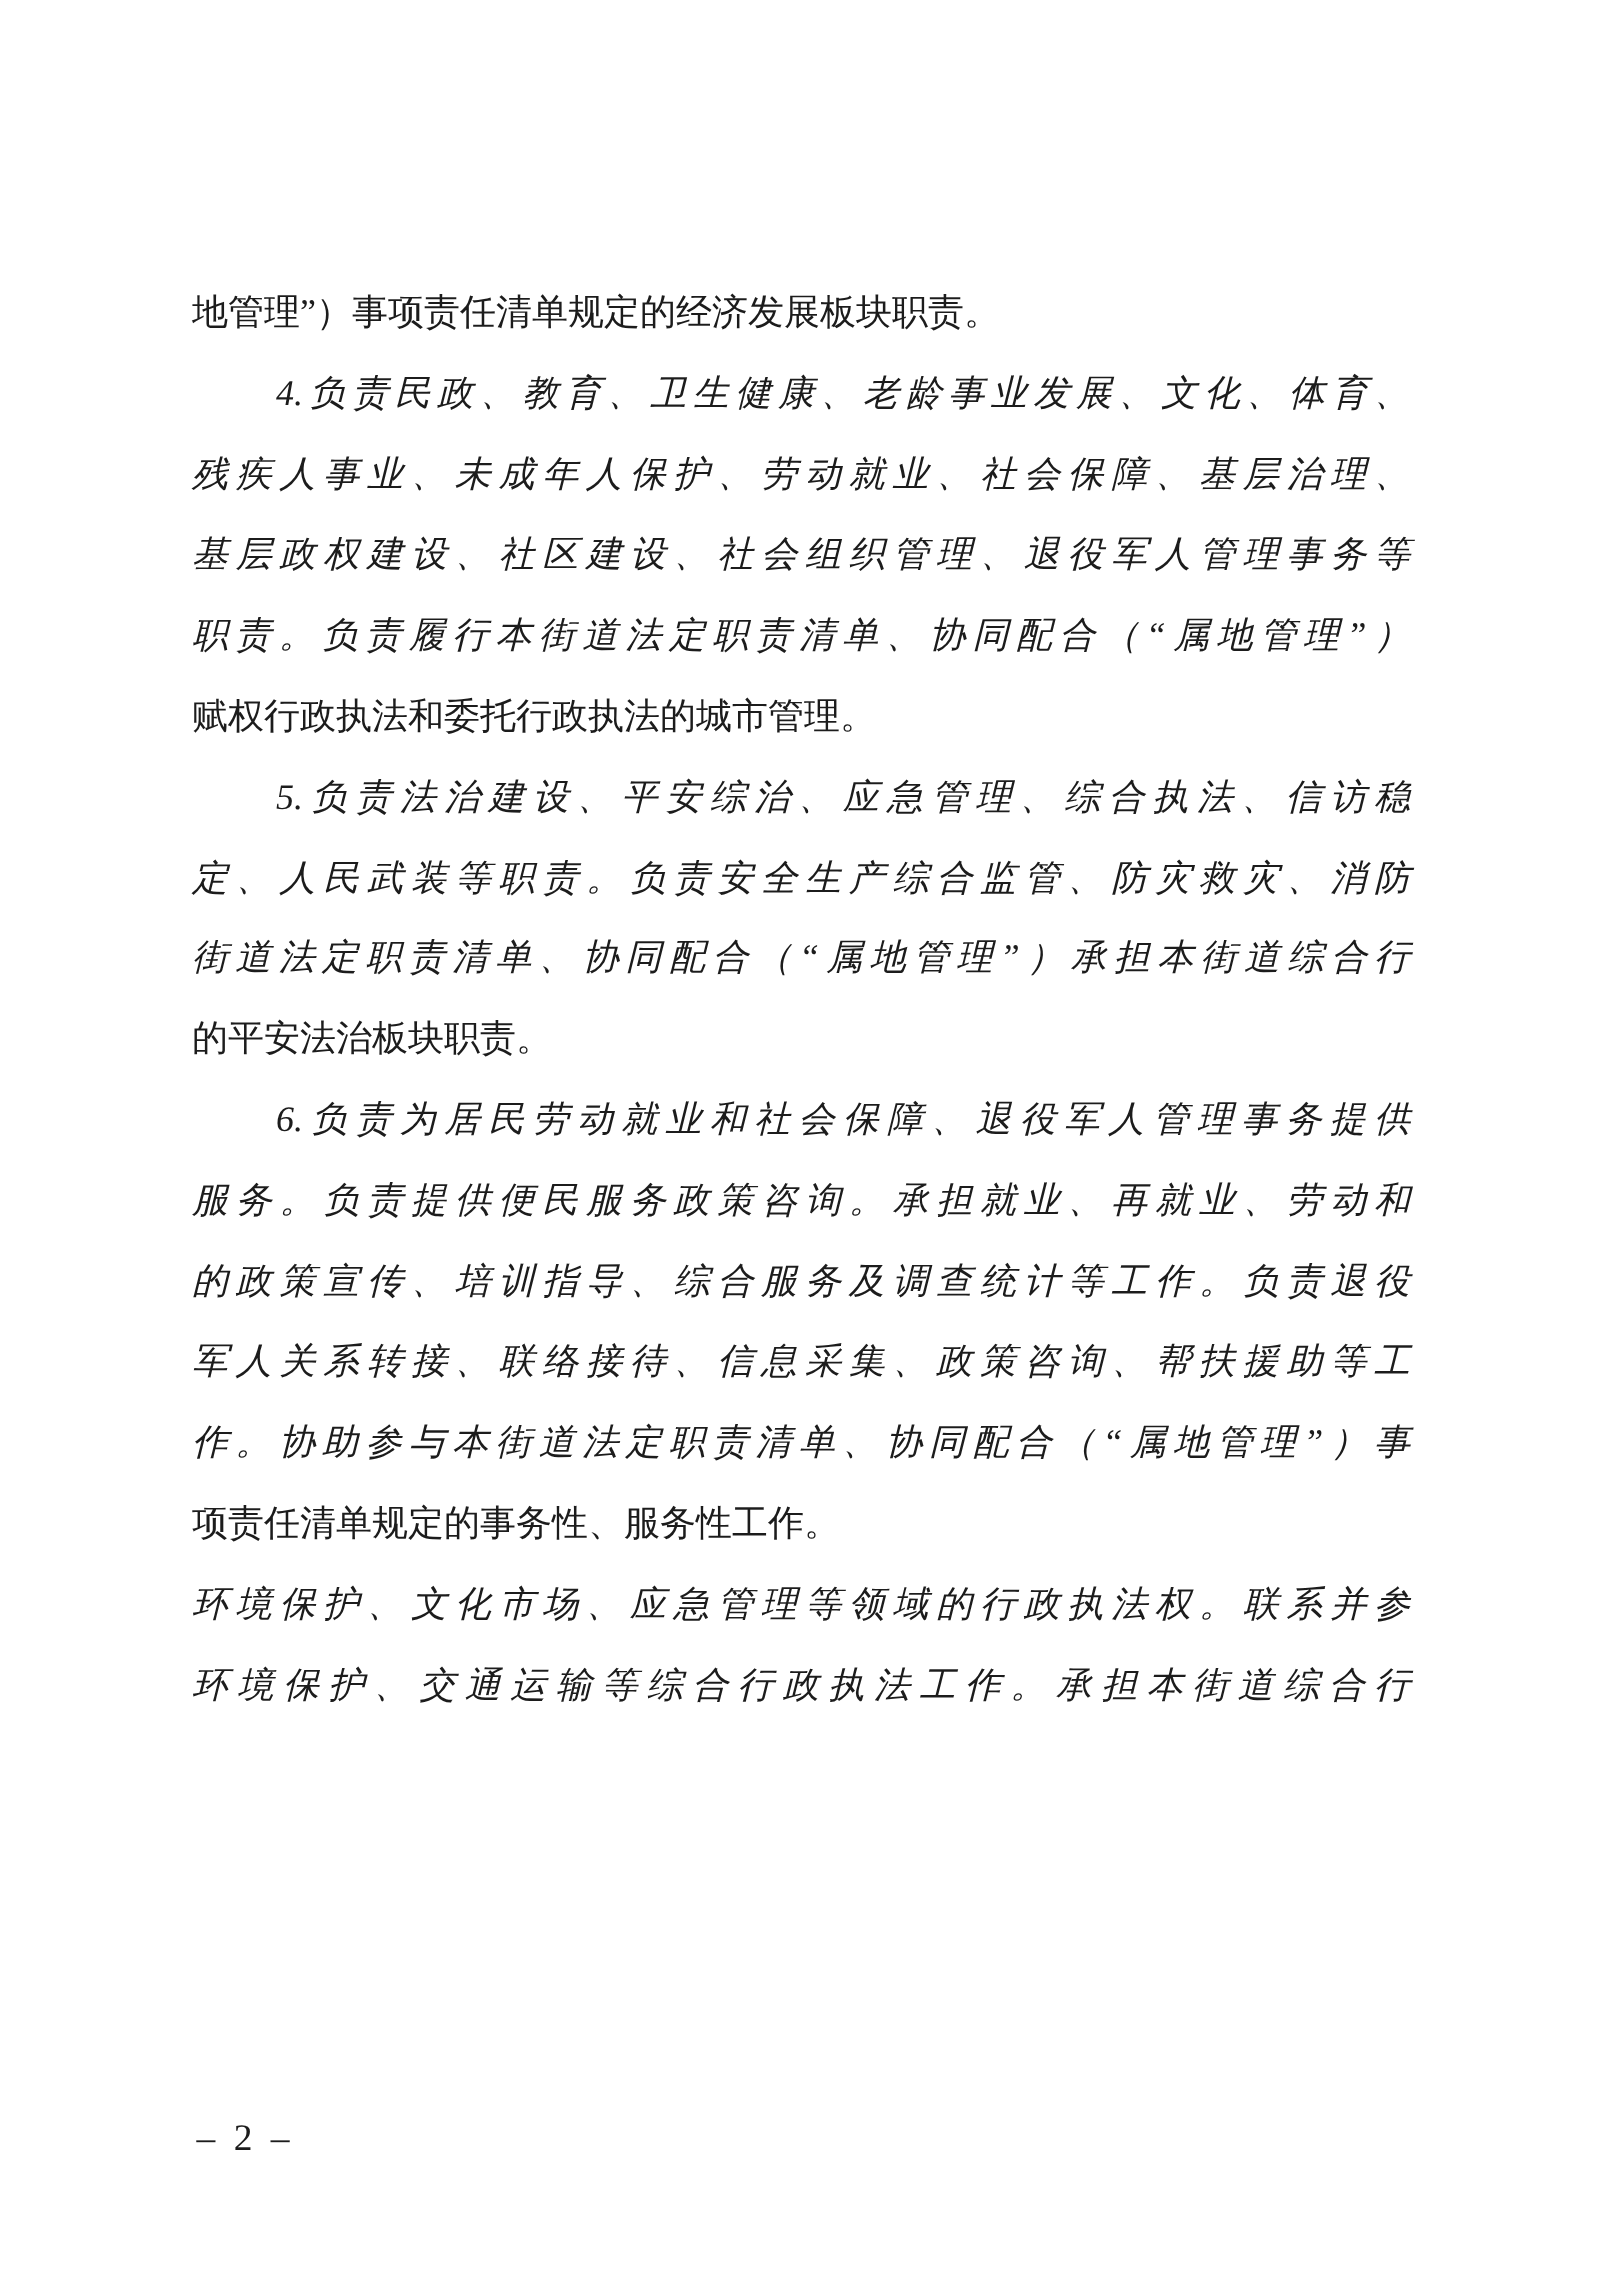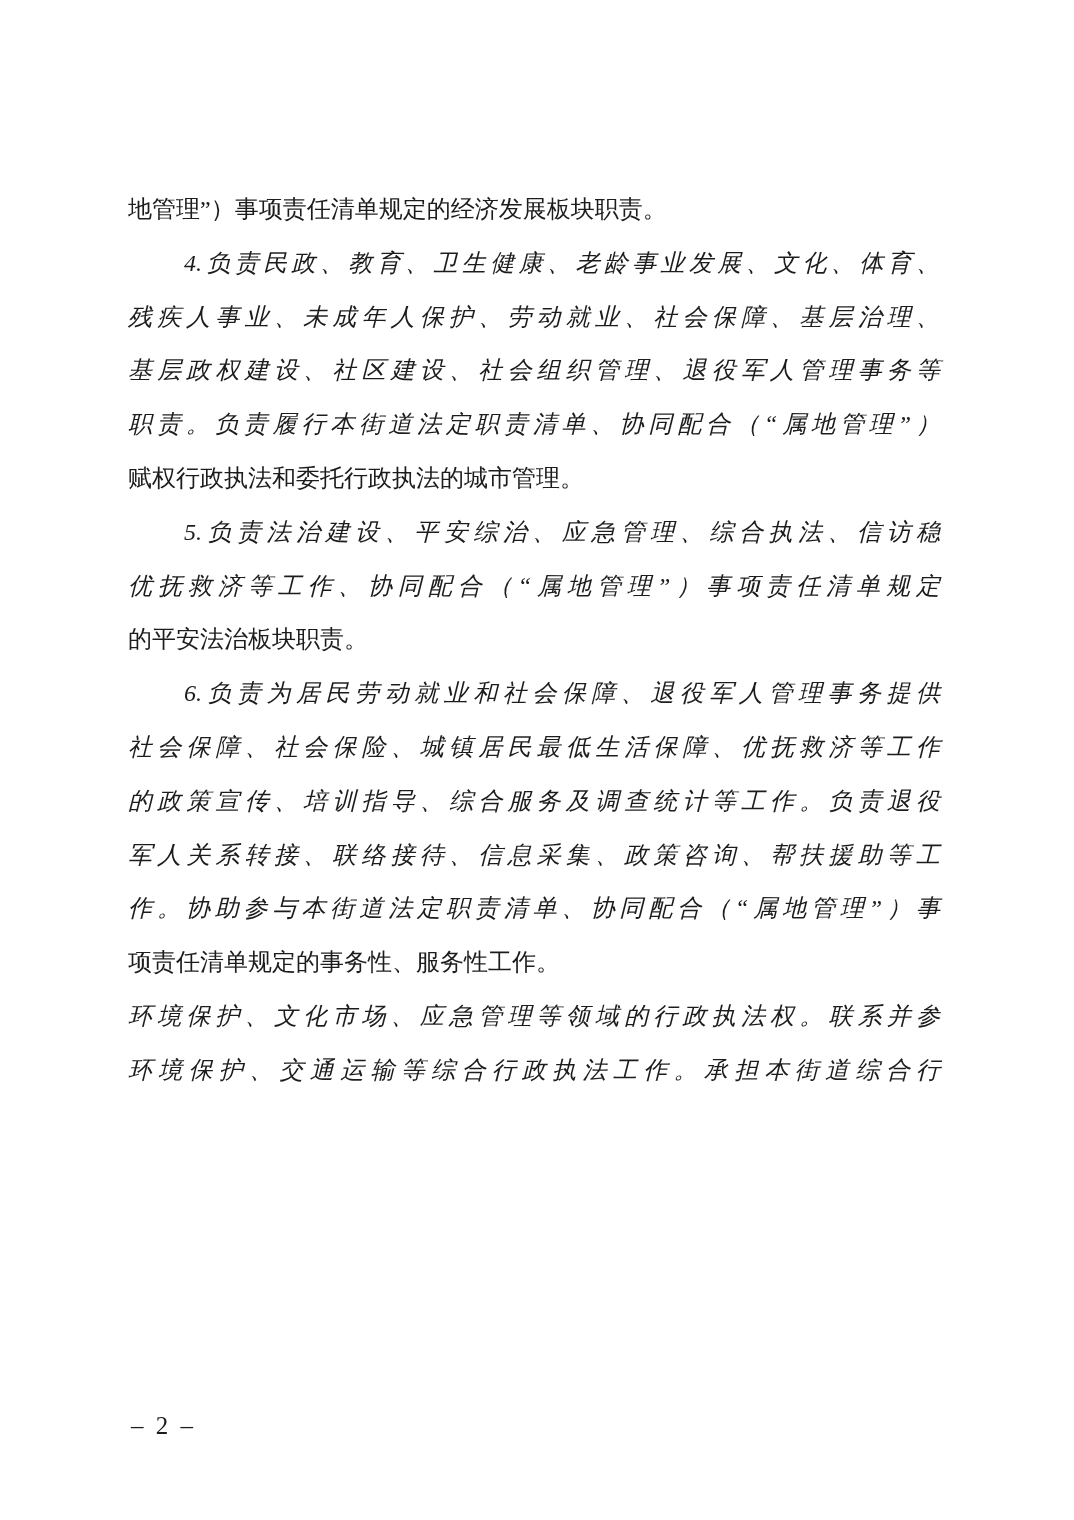--- a/index.html
+++ b/index.html
@@ -55,24 +55,25 @@
 
 <div class="page">
   <div class="text-block">
       <div class="line">地管理”）事项责任清单规定的经济发展板块职责。</div>
       <div class="line indent justify">4.负责民政、教育、卫生健康、老龄事业发展、文化、体育、</div>
       <div class="line justify">残疾人事业、未成年人保护、劳动就业、社会保障、基层治理、</div>
       <div class="line justify">基层政权建设、社区建设、社会组织管理、退役军人管理事务等</div>
       <div class="line justify">职责。负责履行本街道法定职责清单、协同配合（“属地管理”）</div>
       <div class="line">赋权行政执法和委托行政执法的城市管理。</div>
       <div class="line indent justify">5.负责法治建设、平安综治、应急管理、综合执法、信访稳</div>
-      <div class="line justify">优抚救济等工作、协同配合（“属地管理”）事项责任清单规定</div>
+      <div class="line justify">定、人民武装等职责。负责安全生产综合监管、防灾救灾、消防</div>
+      <div class="line justify">街道法定职责清单、协同配合（“属地管理”）承担本街道综合行</div>
       <div class="line">的平安法治板块职责。</div>
       <div class="line indent justify">6.负责为居民劳动就业和社会保障、退役军人管理事务提供</div>
-      <div class="line justify">社会保障、社会保险、城镇居民最低生活保障、优抚救济等工作</div>
+      <div class="line justify">服务。负责提供便民服务政策咨询。承担就业、再就业、劳动和</div>
       <div class="line justify">的政策宣传、培训指导、综合服务及调查统计等工作。负责退役</div>
       <div class="line justify">军人关系转接、联络接待、信息采集、政策咨询、帮扶援助等工</div>
       <div class="line justify">作。协助参与本街道法定职责清单、协同配合（“属地管理”）事</div>
       <div class="line">项责任清单规定的事务性、服务性工作。</div>
       <div class="line justify">环境保护、文化市场、应急管理等领域的行政执法权。联系并参</div>
       <div class="line justify">环境保护、交通运输等综合行政执法工作。承担本街道综合行</div>
     </div>
   <div class="page-number">– 2 –</div>
 </div>
 

